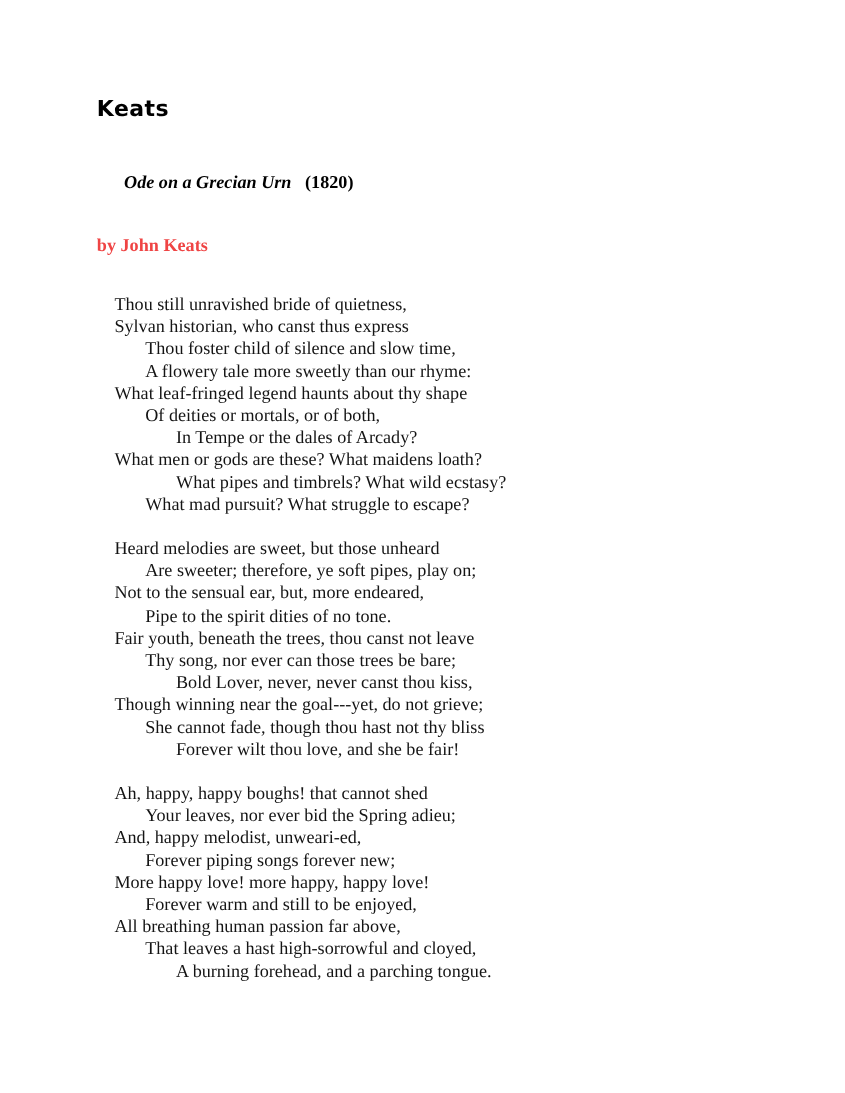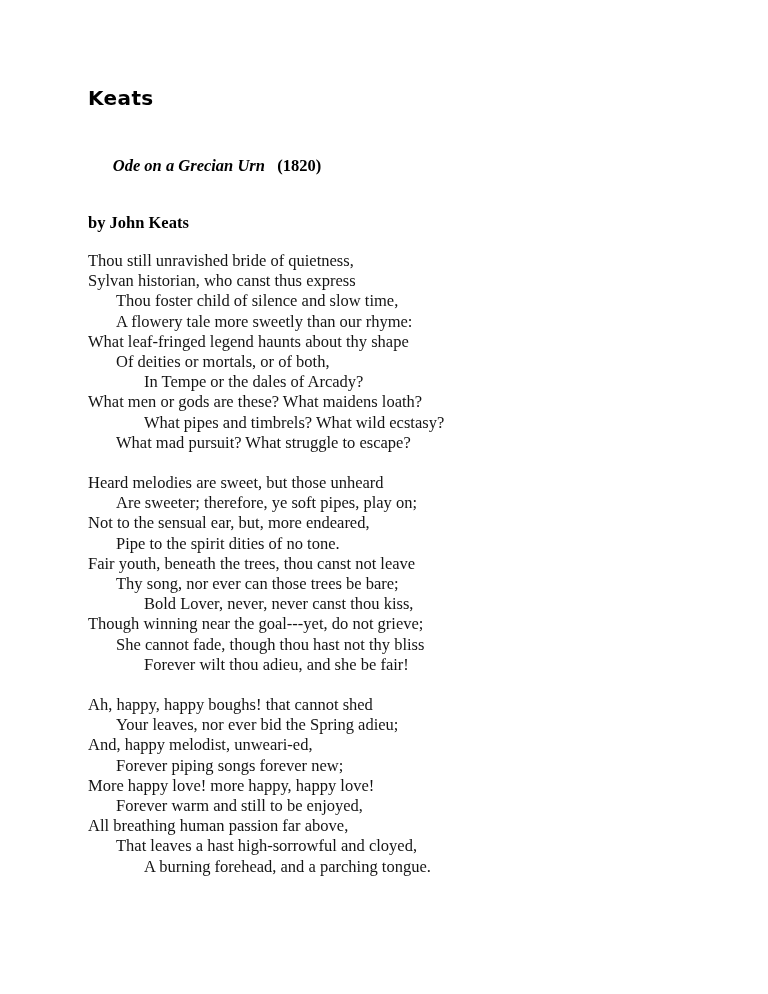--- a/index.html
+++ b/index.html
@@ -63,31 +63,31 @@
     font-style: normal;
     font-weight: bold;
   }
 
   .byline {
     margin: 0;
     padding: 0;
     font-size: 16.5px;
     line-height: 20px;
     font-weight: bold;
-    color: #000000;
+    color: #ef4444;
   }
 
   
   .gap-title-to-subtitle { height: 26px; }
   .gap-subtitle-to-byline { height: 17px; }
   .gap-byline-to-poem { height: 18px; }
 
   
   .poem {
-    margin: 0;
+    margin: 16px;
     padding: 0;
   }
   .stanza {
     margin: 0 0 20px 0;
     padding: 0;
   }
   .stanza:last-child {
     margin-bottom: 0;
   }
   .line {
@@ -138,21 +138,21 @@
         <div class="stanza">
           <div class="line indent-0">Heard melodies are sweet, but those unheard</div>
           <div class="line indent-1">Are sweeter; therefore, ye soft pipes, play on;</div>
           <div class="line indent-0">Not to the sensual ear, but, more endeared,</div>
           <div class="line indent-1">Pipe to the spirit dities of no tone.</div>
           <div class="line indent-0">Fair youth, beneath the trees, thou canst not leave</div>
           <div class="line indent-1">Thy song, nor ever can those trees be bare;</div>
           <div class="line indent-2">Bold Lover, never, never canst thou kiss,</div>
           <div class="line indent-0">Though winning near the goal---yet, do not grieve;</div>
           <div class="line indent-1">She cannot fade, though thou hast not thy bliss</div>
-          <div class="line indent-2">Forever wilt thou adieu, and she be fair!</div>
+          <div class="line indent-2">Forever wilt thou love, and she be fair!</div>
         </div>
         <div class="stanza">
           <div class="line indent-0">Ah, happy, happy boughs! that cannot shed</div>
           <div class="line indent-1">Your leaves, nor ever bid the Spring adieu;</div>
           <div class="line indent-0">And, happy melodist, unweari-ed,</div>
           <div class="line indent-1">Forever piping songs forever new;</div>
           <div class="line indent-0">More happy love! more happy, happy love!</div>
           <div class="line indent-1">Forever warm and still to be enjoyed,</div>
           <div class="line indent-0">All breathing human passion far above,</div>
           <div class="line indent-1">That leaves a hast high-sorrowful and cloyed,</div>

